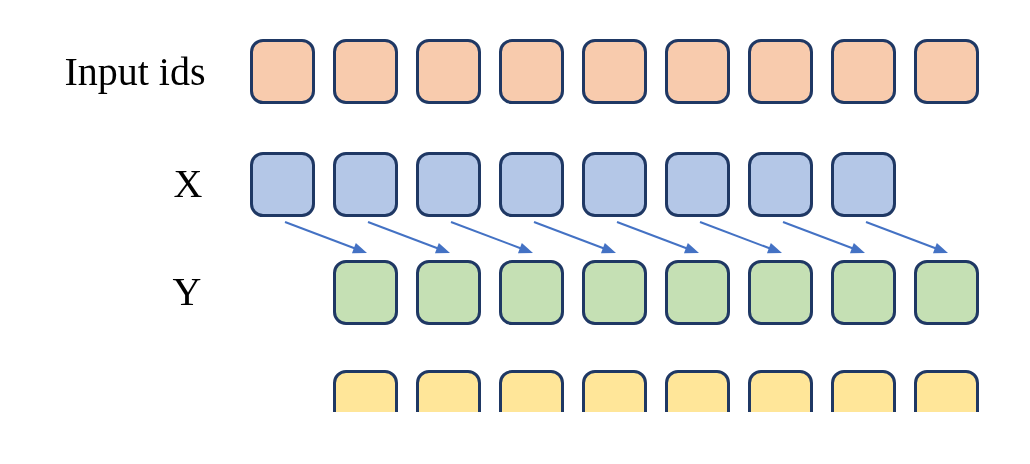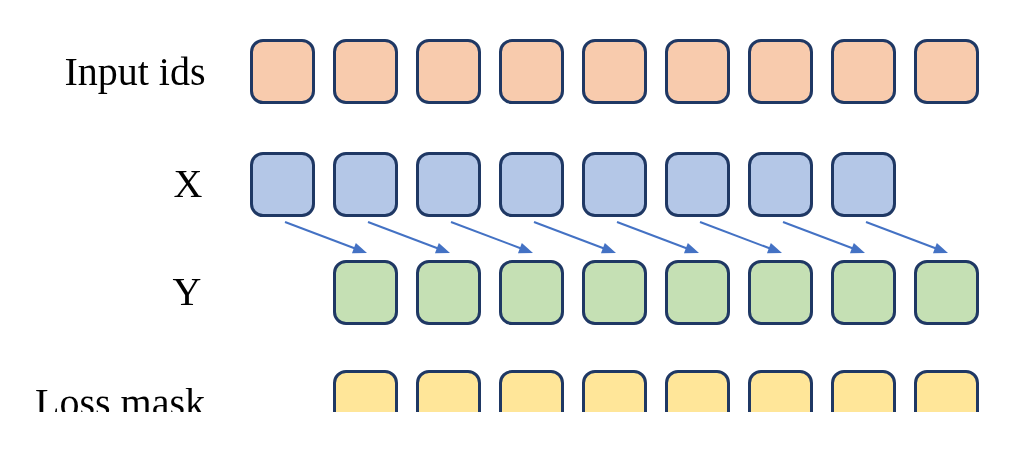--- a/index.html
+++ b/index.html
@@ -67,21 +67,20 @@
       <polygon points="782,253 766.9596411520681,253.1939219570837 770.849487467688,242.90465105770218" fill="#4472C4"></polygon>
       <line x1="783" y1="222" x2="853.7753408370384" y2="248.75653129205108" stroke="#4472C4" stroke-width="2"></line>
       <polygon points="865,253 849.9596411520681,253.1939219570837 853.849487467688,242.90465105770218" fill="#4472C4"></polygon>
       <line x1="866" y1="222" x2="936.7753408370384" y2="248.75653129205108" stroke="#4472C4" stroke-width="2"></line>
       <polygon points="948,253 932.9596411520681,253.1939219570837 936.849487467688,242.90465105770218" fill="#4472C4"></polygon>
     </svg>
 
   <div class="row-label" id="label-input-ids">Input ids</div>
   <div class="row-label" id="label-x">X</div>
   <div class="row-label" id="label-y">Y</div>
-  <div class="row-label" id="label-loss-mask">Loss mask</div>
 
   <div class="row" id="row-input-ids">
       <div class="square" style="background: rgb(248, 203, 173); border-color: rgb(31, 56, 100);"></div>
       <div class="square" style="background: rgb(248, 203, 173); border-color: rgb(31, 56, 100);"></div>
       <div class="square" style="background: rgb(248, 203, 173); border-color: rgb(31, 56, 100);"></div>
       <div class="square" style="background: rgb(248, 203, 173); border-color: rgb(31, 56, 100);"></div>
       <div class="square" style="background: rgb(248, 203, 173); border-color: rgb(31, 56, 100);"></div>
       <div class="square" style="background: rgb(248, 203, 173); border-color: rgb(31, 56, 100);"></div>
       <div class="square" style="background: rgb(248, 203, 173); border-color: rgb(31, 56, 100);"></div>
       <div class="square" style="background: rgb(248, 203, 173); border-color: rgb(31, 56, 100);"></div>

